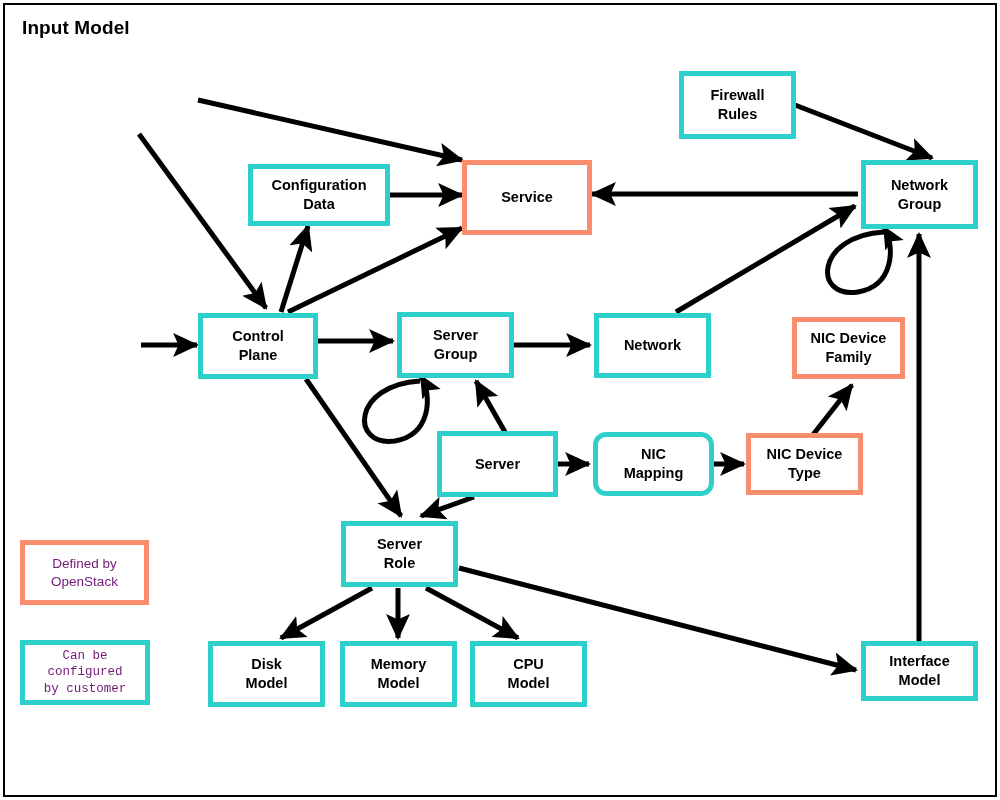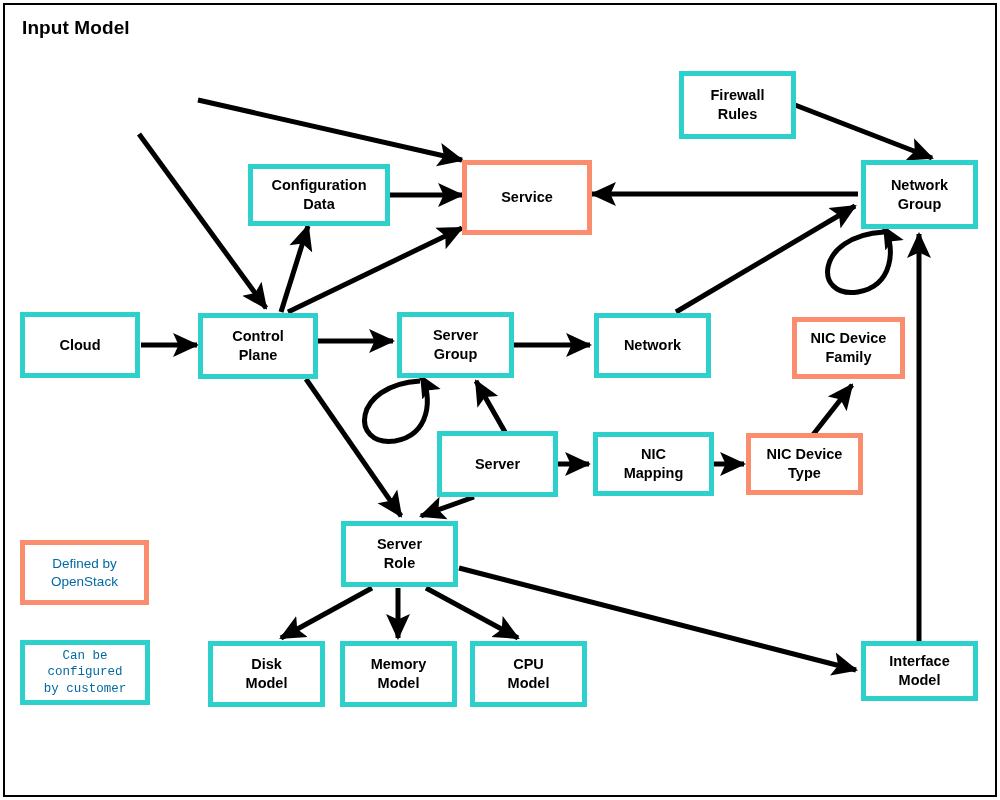--- a/index.html
+++ b/index.html
@@ -64,21 +64,21 @@
   .node.teal  { border: 5px solid #2ED0CB; }
   .node.coral { border: 5px solid #F98D6E; }
   .legend {
     position: absolute;
     box-sizing: border-box;
     background: #ffffff;
     display: flex;
     align-items: center;
     justify-content: center;
     text-align: center;
-    color: #0369a1;
+    color: #701a75;
     font-weight: normal;
     line-height: 1.3;
     padding: 2px 4px;
   }
   .legend.coral { border: 5px solid #F98D6E; font-size: 13.5px; }
   .legend.teal  { border: 5px solid #2ED0CB; font-size: 12.5px; }
 </style>
 </head>
 <body>
 
@@ -161,23 +161,20 @@
   </div>
 
   <div class="node teal" style="left:679px; top:71px;  width:117px; height:68px;">
     <span>Firewall<br>Rules</span>
   </div>
 
   <div class="node teal" style="left:861px; top:160px; width:117px; height:69px;">
     <span>Network<br>Group</span>
   </div>
 
-  <div class="node teal" style="left:20px;  top:312px; width:120px; height:66px;">
-    <span>Cloud</span>
-  </div>
 
   <div class="node teal" style="left:198px; top:313px; width:120px; height:66px;">
     <span>Control<br>Plane</span>
   </div>
 
   <div class="node teal" style="left:397px; top:312px; width:117px; height:66px;">
     <span>Server<br>Group</span>
   </div>
 
   <div class="node teal" style="left:594px; top:313px; width:117px; height:65px;">
@@ -185,21 +182,21 @@
   </div>
 
   <div class="node coral" style="left:792px; top:317px; width:113px; height:62px;">
     <span>NIC Device<br>Family</span>
   </div>
 
   <div class="node teal" style="left:437px; top:431px; width:121px; height:66px;">
     <span>Server</span>
   </div>
 
-  <div class="node teal" style="left:593px; top:432px; width:121px; height:64px;">
+  <div class="node teal" style="left:593px; top:432px; width:121px; height:64px;border-radius:13px;">
     <span>NIC<br>Mapping</span>
   </div>
 
   <div class="node coral" style="left:746px; top:433px; width:117px; height:62px;">
     <span>NIC Device<br>Type</span>
   </div>
 
   <div class="node teal" style="left:341px; top:521px; width:117px; height:66px;">
     <span>Server<br>Role</span>
   </div>

